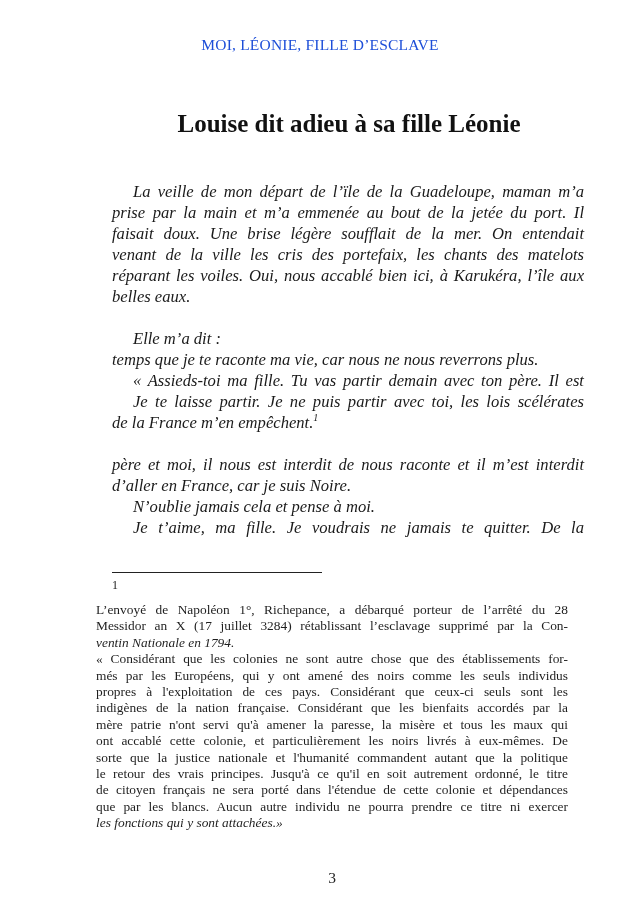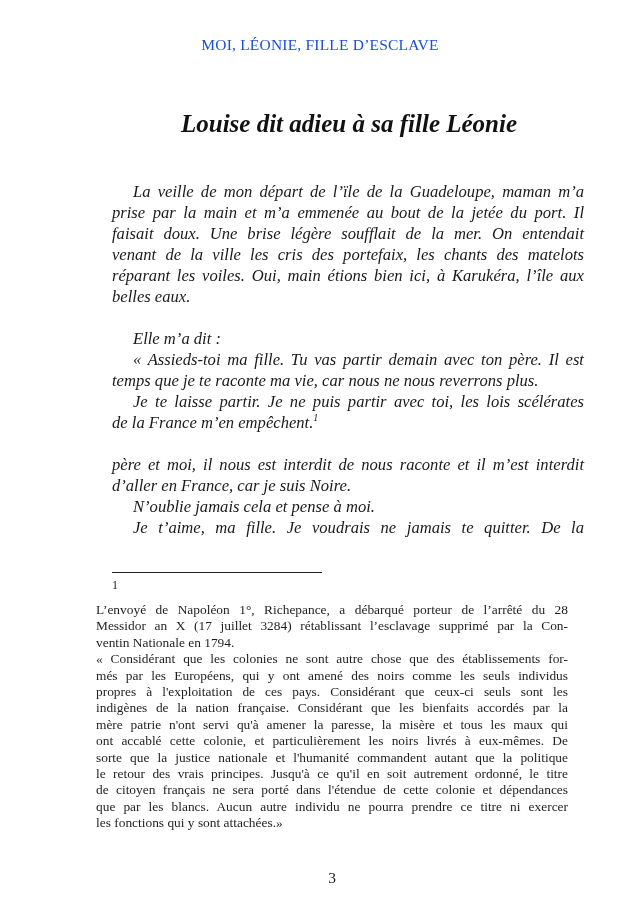--- a/index.html
+++ b/index.html
@@ -97,56 +97,57 @@
     .fline {
       display: block;
       height: 16.4px;
       white-space: nowrap;
       text-align: justify;
       text-align-last: justify;
     }
     .fline.last {
       text-align: left;
       text-align-last: left;
+      font-style: italic;
     }
     .page-number {
       position: absolute;
       top: 869px;
       left: 0;
       width: 640px;
       text-align: center;
       font-size: 15.5px;
       color: #222;
       padding-left: 24px;
       box-sizing: border-box;
     }
   </style>
 </head>
 <body>
 
 <div class="running-head">MOI, LÉONIE, FILLE D’ESCLAVE</div>
 
-<h1 class="chapter-title" style="margin:0;font-style:italic;">Louise dit adieu à sa fille Léonie</h1>
+<h1 class="chapter-title" style="margin:0;">Louise dit adieu à sa fille Léonie</h1>
 
 <div class="body-text" style="top:181px;font-style:italic;">
   <div class="para">
     <span class="line indent">La veille de mon départ de l’ïle de la Guadeloupe, maman m’a</span>
     <span class="line">prise par la main et m’a emmenée au bout de la jetée du port. Il</span>
     <span class="line">faisait doux. Une brise légère soufflait de la mer. On entendait</span>
     <span class="line">venant de la ville les cris des portefaix, les chants des matelots</span>
-    <span class="line">réparant les voiles. Oui, main étions bien ici, à Karukéra, l’île aux</span>
+    <span class="line">réparant les voiles. Oui, nous accablé bien ici, à Karukéra, l’île aux</span>
     <span class="line last">belles eaux.</span>
   </div>
   <div class="gap"></div>
   <div class="para">
     <span class="line indent last">Elle m’a dit :</span>
   </div>
   <div class="para">
+    <span class="line last">temps que je te raconte ma vie, car nous ne nous reverrons plus.</span>
     <span class="line indent">« Assieds-toi ma fille. Tu vas partir demain avec ton père. Il est</span>
-    <span class="line last">temps que je te raconte ma vie, car nous ne nous reverrons plus.</span>
   </div>
   <div class="para">
     <span class="line indent">Je te laisse partir. Je ne puis partir avec toi, les lois scélérates</span>
     <span class="line last"><span>de la France m’en empêchent.</span><sup class="fnref">1</sup></span>
   </div>
   <div class="gap"></div>
   <div class="para">
     <span class="line">père et moi, il nous est interdit de nous raconte et il m’est interdit</span>
     <span class="line last">d’aller en France, car je suis Noire.</span>
   </div>

